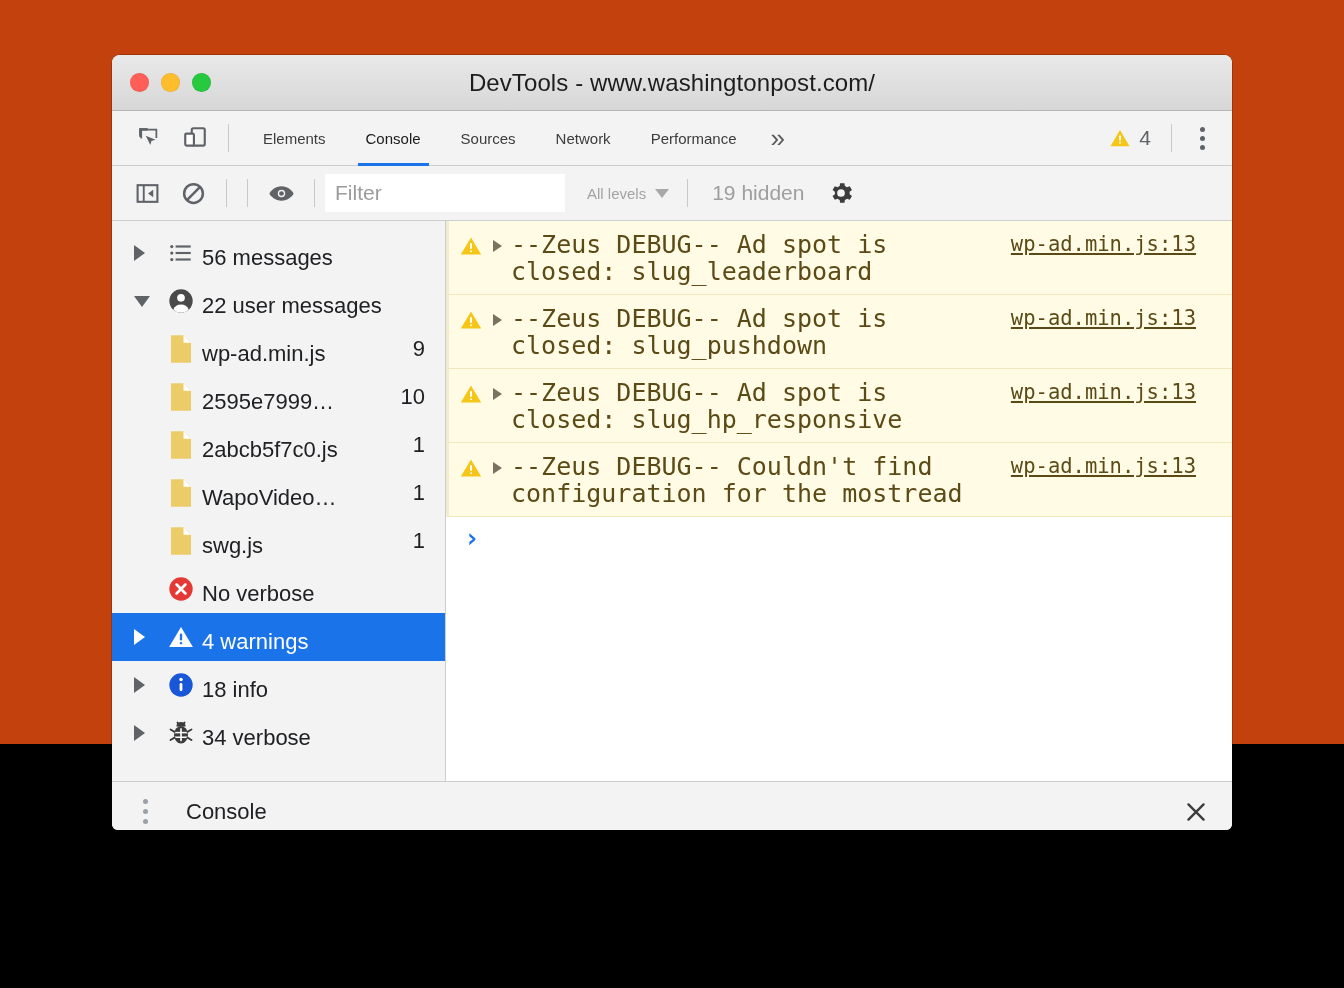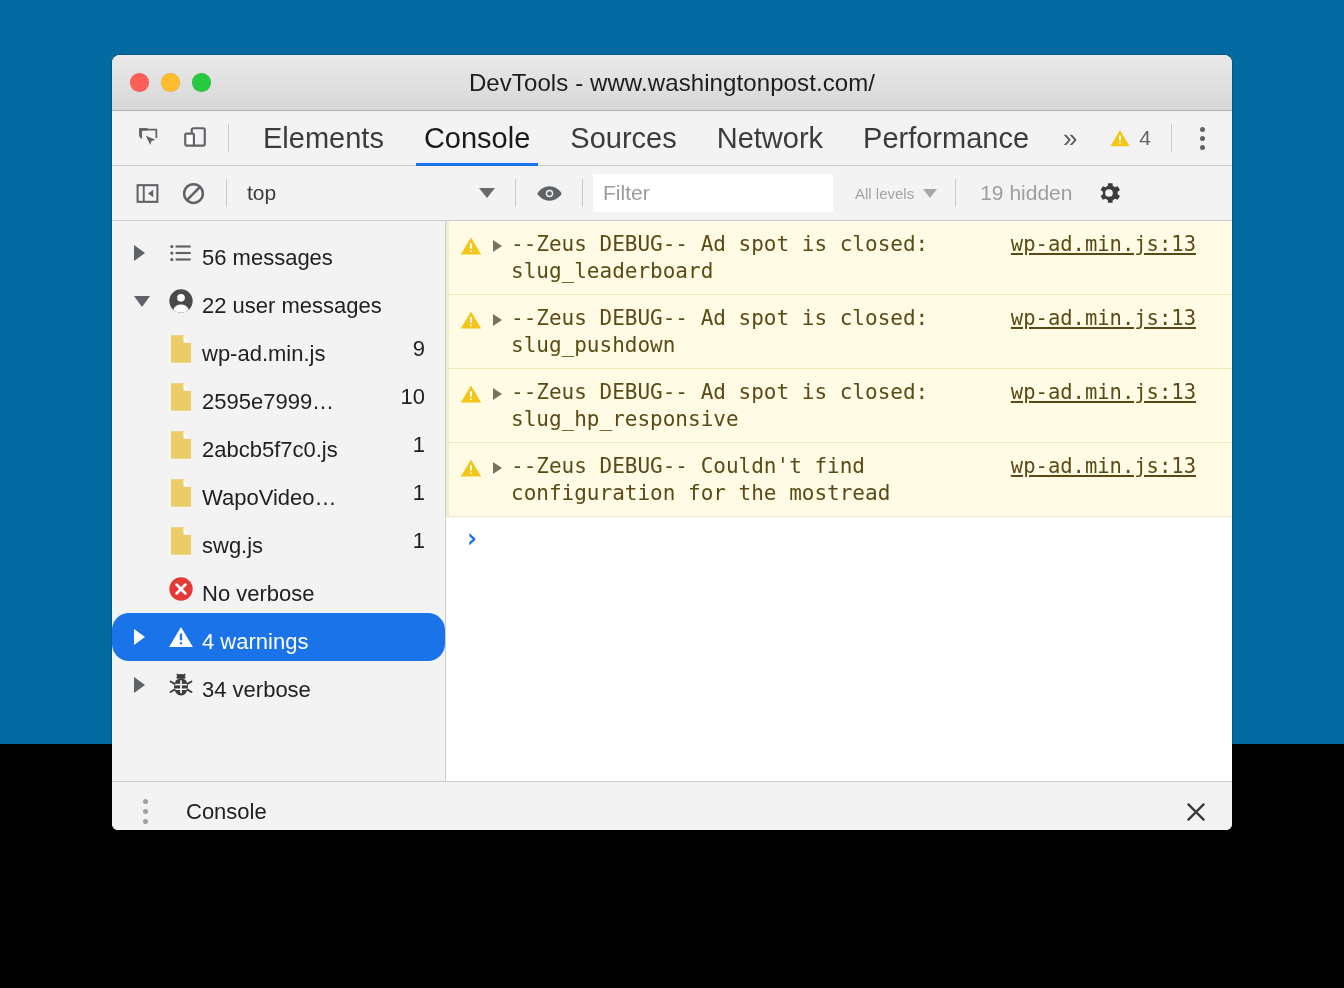--- a/index.html
+++ b/index.html
@@ -9,21 +9,21 @@
     width: 1344px;
     height: 988px;
     overflow: hidden;
     font-family: "Liberation Sans", sans-serif;
   }
 
   #stage {
     position: relative;
     width: 1344px;
     height: 744px;
-    background: #0369a1;
+    background: #c2410c;
   }
 
   
   .window {
     position: absolute;
     left: 112px;
     top: 55px;
     width: 1120px;
     height: 775px;
     background: #ffffff;
@@ -97,21 +97,21 @@
     display: flex;
     align-items: stretch;
     height: 55px;
     margin-left: 4px;
   }
   .tab {
     position: relative;
     display: flex;
     align-items: center;
     padding: 17px 20px;
-    font-size: 29px;
+    font-size: 15px;
     color: #3c3c3c;
     white-space: nowrap;
     cursor: default;
   }
   .tab.active { color: #1a1a1a; }
   .tab.active::after {
     content: "";
     position: absolute;
     left: 12px;
     right: 12px;
@@ -253,21 +253,20 @@
     padding-left: 22px;
     box-sizing: border-box;
     font-size: 22px;
     color: #202124;
     cursor: default;
     white-space: nowrap;
   }
   .tree-row.selected {
     background: #1a73e8;
     color: #ffffff;
-    border-radius: 17px;
   }
   .disc {
     width: 26px;
     flex: none;
     display: flex;
     align-items: center;
     justify-content: flex-start;
   }
   .disc .tri-right {
     width: 0; height: 0;
@@ -333,21 +332,21 @@
   .msg .m-expand i {
     display: block;
     width: 0; height: 0;
     border-top: 6px solid transparent;
     border-bottom: 6px solid transparent;
     border-left: 9px solid #7a7160;
   }
   .msg .m-text {
     flex: 1;
     font-family: "DejaVu Sans Mono", "Liberation Mono", monospace;
-    font-size: 21px;
+    font-size: 25px;
     line-height: 27px;
     color: #5c4a16;
     white-space: pre-wrap;
     padding-right: 10px;
     word-break: break-word;
   }
   .msg .m-src {
     flex: none;
     font-family: "DejaVu Sans Mono", "Liberation Mono", monospace;
     font-size: 20.5px;
@@ -502,24 +501,20 @@
         </svg>
       </div>
       <div class="icon-btn">
         <svg class="svg-ico" width="25" height="25" viewBox="0 0 24 24">
           <circle cx="12" cy="12" r="9" fill="none" stroke="#5f6368" stroke-width="2.4"></circle>
           <line x1="5.7" y1="18.3" x2="18.3" y2="5.7" stroke="#5f6368" stroke-width="2.4"></line>
         </svg>
       </div>
       <div class="vsep"></div>
 
-      <div class="ctx-select">
-        <span class="label">top</span>
-        <span class="caret"></span>
-      </div>
       <div class="vsep"></div>
 
       <div class="icon-btn">
         <svg class="svg-ico" width="27" height="27" viewBox="0 0 24 24">
           <path d="M12 5.5C6.6 5.5 2.4 9.4 1.2 12c1.2 2.6 5.4 6.5 10.8 6.5S21.6 14.6 22.8 12C21.6 9.4 17.4 5.5 12 5.5z" fill="#5f6368"></path>
           <circle cx="12" cy="12" r="3.3" fill="#f3f3f3"></circle>
           <circle cx="12" cy="12" r="2.1" fill="#5f6368"></circle>
         </svg>
       </div>
       <div class="vsep"></div>
@@ -653,20 +648,34 @@
             <svg class="svg-ico" width="28" height="28" viewBox="0 0 24 24">
               <path d="M12 3.4L22.2 20.6H1.8L12 3.4z" fill="#ffffff"></path>
               <rect x="11" y="9" width="2" height="6" rx="1" fill="#1a73e8"></rect>
               <rect x="11" y="16.3" width="2" height="2" rx="1" fill="#1a73e8"></rect>
             </svg>
           </span>
           <span class="tree-label">4 warnings</span>
           <span class="tree-count"></span>
         </div>
 
+        <div class="tree-row">
+          <span class="disc">
+              <i class="tri-right"></i>
+            </span>
+          <span class="tree-icon">
+            <svg class="svg-ico" width="28" height="28" viewBox="0 0 24 24">
+              <circle cx="12" cy="12" r="10" fill="#1a56d8"></circle>
+              <rect x="10.8" y="10.3" width="2.4" height="7" rx="1.2" fill="#ffffff"></rect>
+              <circle cx="12" cy="7.2" r="1.5" fill="#ffffff"></circle>
+            </svg>
+          </span>
+          <span class="tree-label">18 info</span>
+          <span class="tree-count"></span>
+        </div>
 
         <div class="tree-row">
           <span class="disc">
               <i class="tri-right"></i>
             </span>
           <span class="tree-icon">
             <svg class="svg-ico" width="28" height="28" viewBox="0 0 24 24">
               <ellipse cx="12" cy="13.5" rx="6" ry="7.5" fill="#3c3c3c"></ellipse>
               <path d="M8 6.5a4 4 0 0 1 8 0z" fill="#3c3c3c"></path>
               <rect x="11.3" y="8" width="1.4" height="11" fill="#ffffff"></rect>

